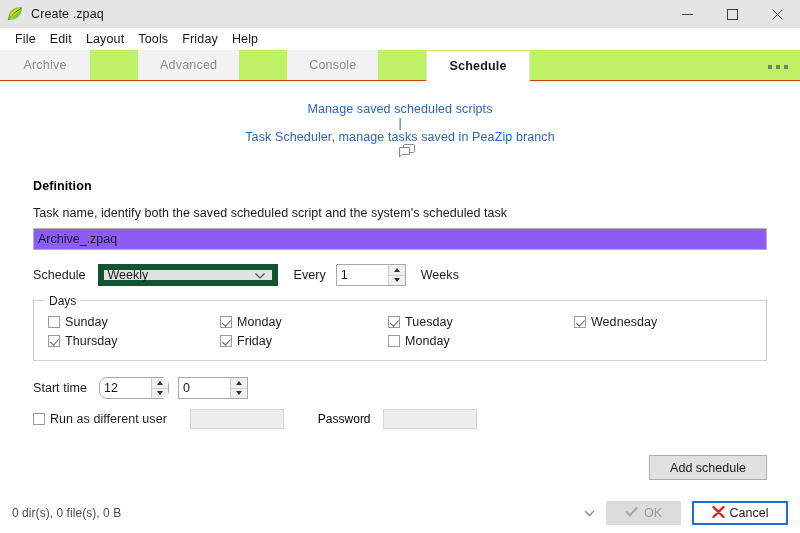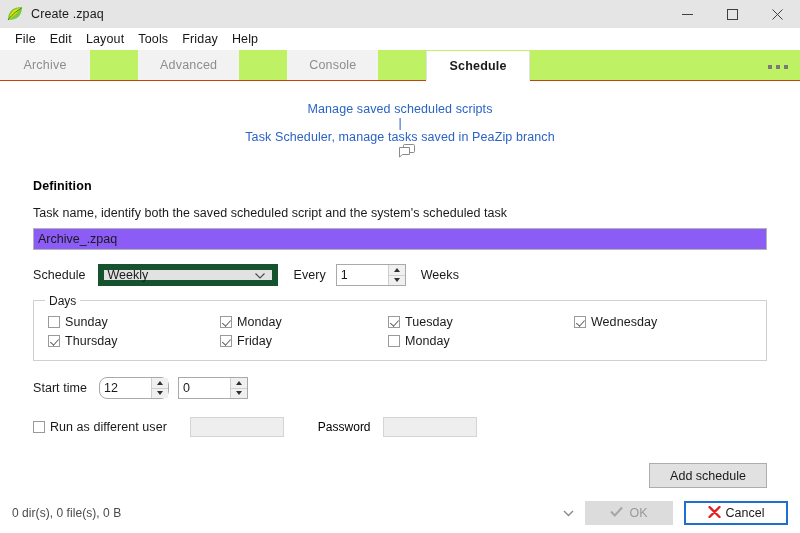--- a/index.html
+++ b/index.html
@@ -296,21 +296,21 @@
     height: 7px;
     border: solid #5d5d5d;
     border-width: 0 1.6px 1.6px 0;
     transform: rotate(42deg);
   }
 
   .starttime-row { margin-top: 16px; }
   .starttime-row .spin + .spin { margin-left: 9px; }
 
   .user-row {
-    margin-top: 18px;
+    margin-top: 10px;
     display: flex;
     align-items: center;
   }
   .disabled-input {
     width: 94px;
     height: 20px;
     border: 1px solid #d4d4d4;
     background: #eeeeee;
     box-sizing: border-box;
   }
@@ -356,35 +356,35 @@
     margin-left: auto;
     display: flex;
     align-items: center;
   }
   .status-chev {
     margin-right: 11px;
     display: flex;
     align-items: center;
   }
   .btn-ok {
-    width: 88px;
+    width: 75px;
     height: 24px;
     background: #dcdcdc;
     border: 1px solid #dcdcdc;
     display: flex;
     align-items: center;
     justify-content: center;
     gap: 6px;
     font-size: 12.5px;
     color: #9a9a9a;
     box-sizing: border-box;
   }
   .btn-cancel {
     margin-left: 11px;
-    width: 104px;
+    width: 96px;
     height: 24px;
     background: #ffffff;
     border: 2px solid #1f6fd0;
     display: flex;
     align-items: center;
     justify-content: center;
     gap: 5px;
     font-size: 12.5px;
     color: #1a1a1a;
     box-sizing: border-box;

